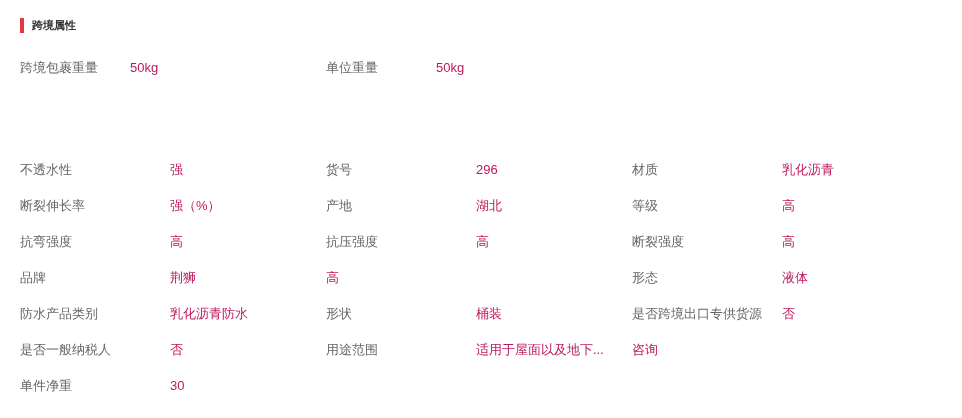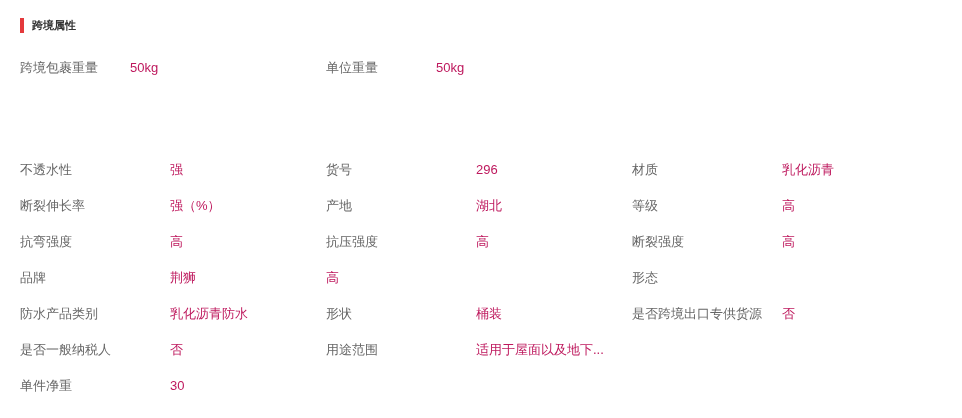--- a/index.html
+++ b/index.html
@@ -167,20 +167,21 @@
       <div class="attr-cell">
         <span class="attr-label">品牌</span>
         <span class="attr-value">荆狮</span>
       </div>
       <div class="attr-cell">
         <span class="attr-value">高</span>
       </div>
 
       <div class="attr-cell">
         <span class="attr-label">形态</span>
+        <span class="attr-value">液体</span>
       </div>
       <div class="attr-cell">
         <span class="attr-label">防水产品类别</span>
         <span class="attr-value">乳化沥青防水</span>
       </div>
       <div class="attr-cell">
         <span class="attr-label">形状</span>
         <span class="attr-value">桶装</span>
       </div>
 
@@ -191,20 +192,21 @@
       <div class="attr-cell">
         <span class="attr-label">是否一般纳税人</span>
         <span class="attr-value">否</span>
       </div>
       <div class="attr-cell">
         <span class="attr-label">用途范围</span>
         <span class="attr-value">适用于屋面以及地下...</span>
       </div>
 
       <div class="attr-cell">
+        <span class="attr-value">咨询</span>
       </div>
       <div class="attr-cell">
         <span class="attr-label">单件净重</span>
         <span class="attr-value">30</span>
       </div>
       <div class="attr-cell">
         <span class="attr-label"></span>
         <span class="attr-value"></span>
       </div>
     </div>

